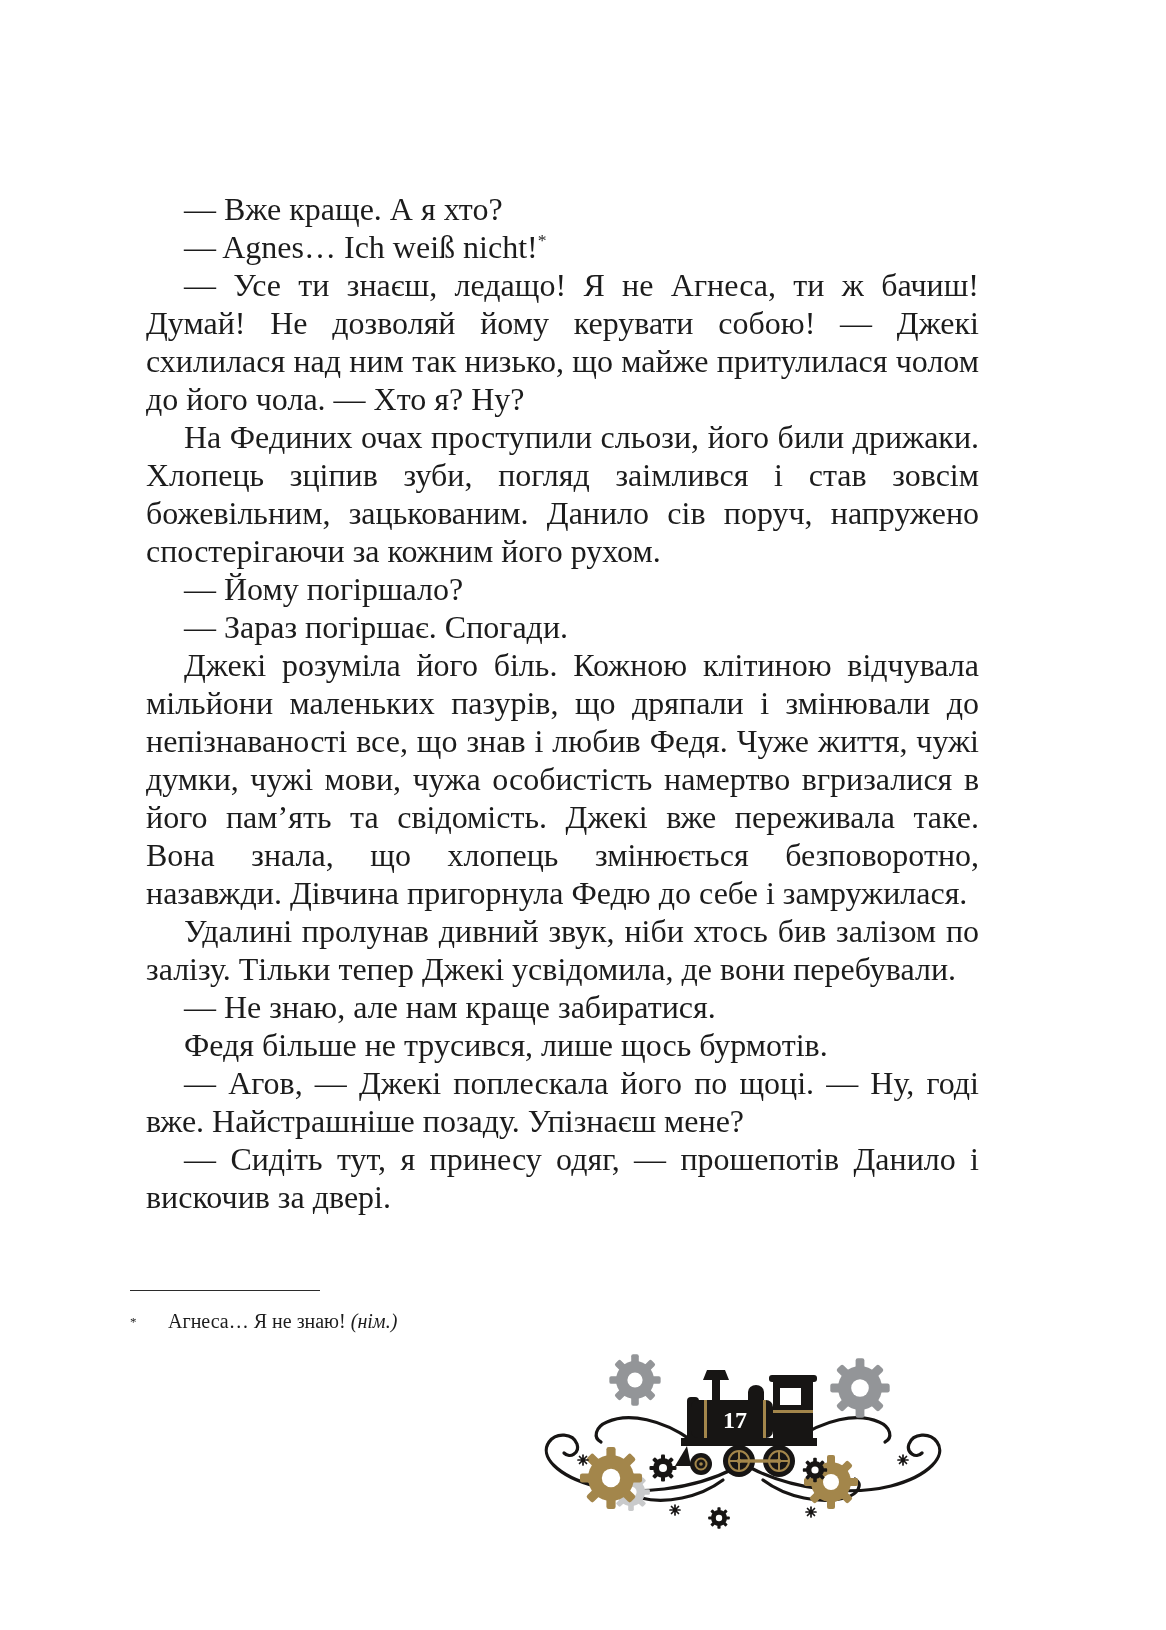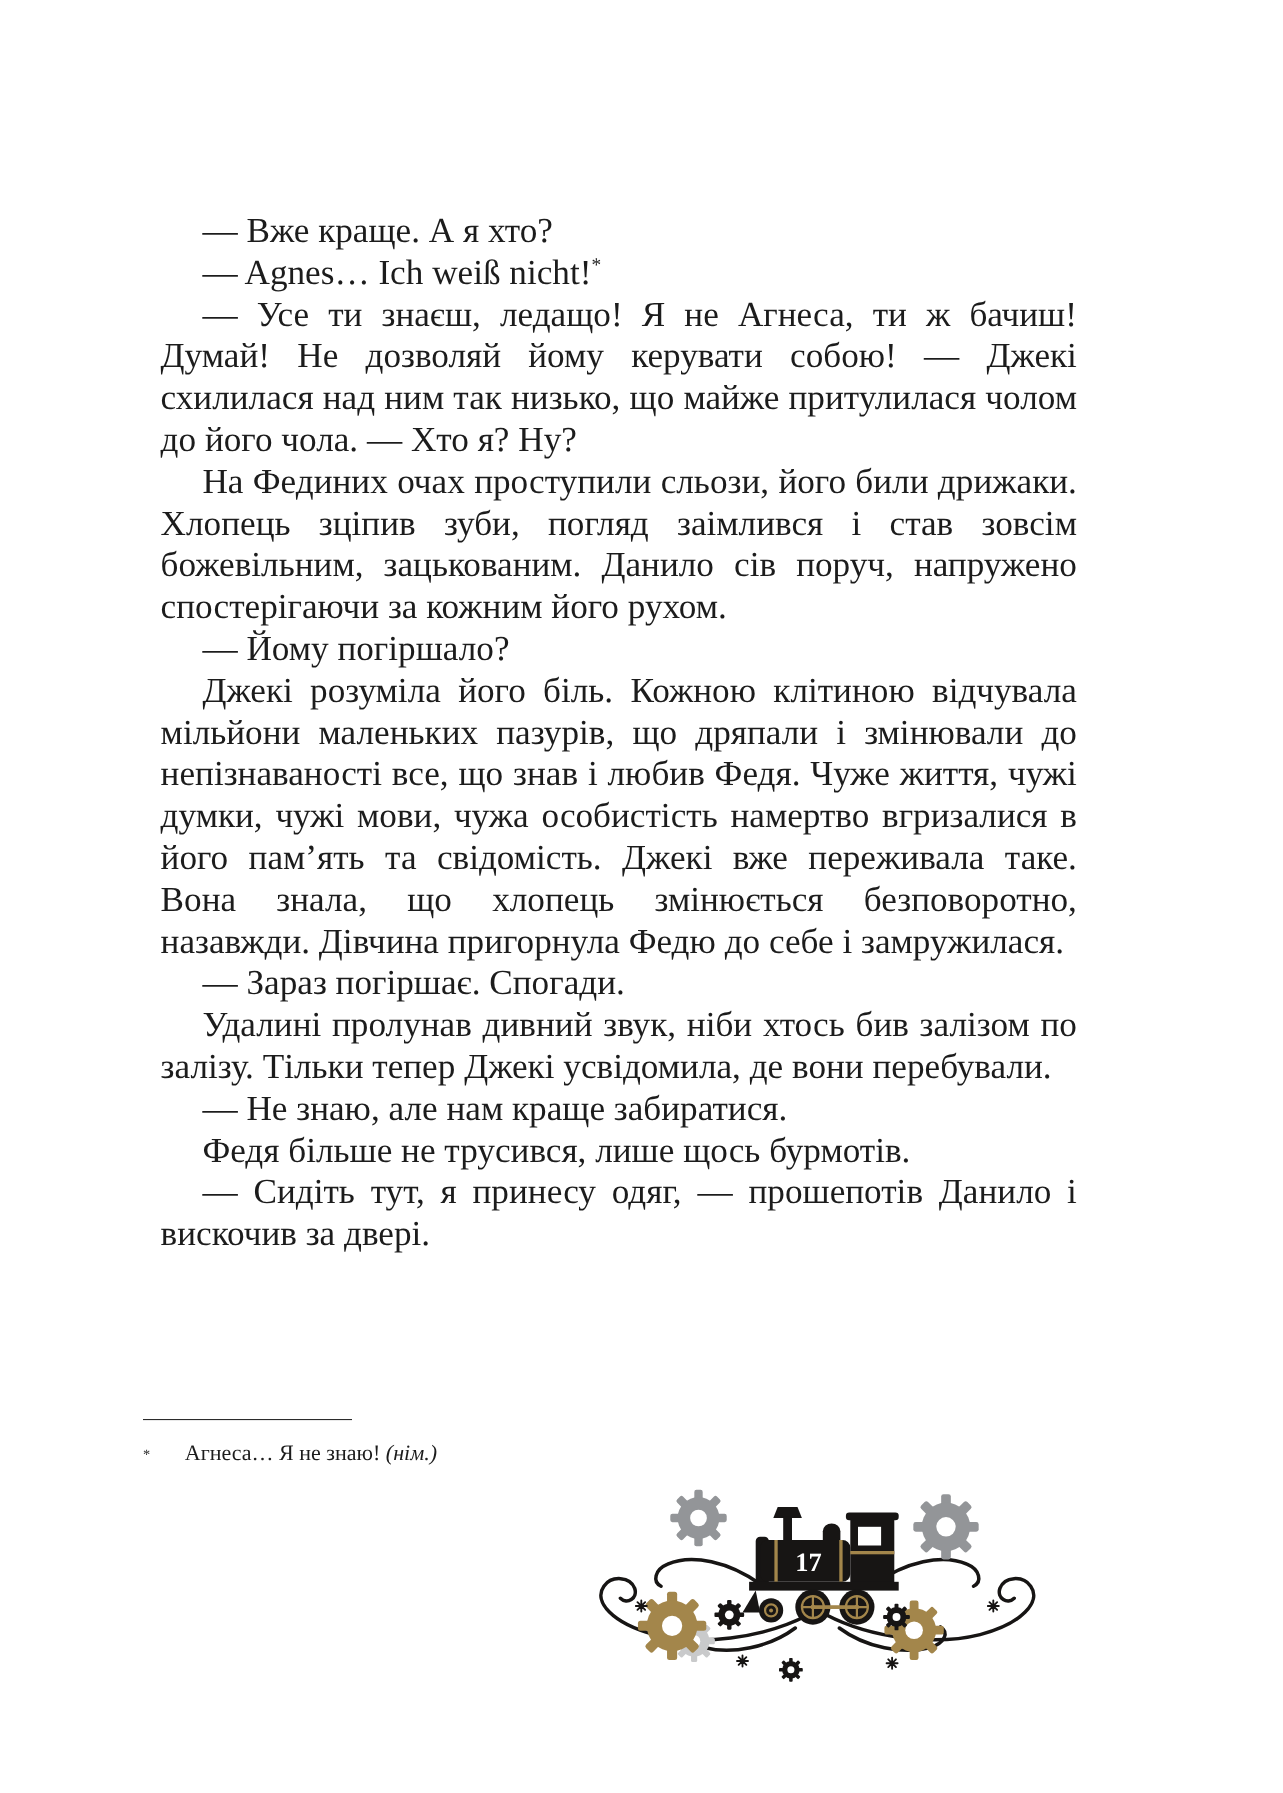--- a/index.html
+++ b/index.html
@@ -64,25 +64,26 @@
 <body>
 
 <div class="page">
 
   <div class="page-text">
       <p>— Вже краще. А я хто?</p>
       <p class="italic">— Agnes… Ich weiß nicht!<sup>*</sup></p>
       <p>— Усе ти знаєш, ледащо! Я не Агнеса, ти ж бачиш! Думай! Не дозволяй йому керувати собою! — Джекі схилилася над ним так низько, що майже притулилася чолом до його чола. — Хто я? Ну?</p>
       <p>На Фединих очах проступили сльози, його били дрижаки. Хлопець зціпив зуби, погляд заімлився і став зовсім божевільним, зацькованим. Данило сів поруч, напружено спостерігаючи за кожним його рухом.</p>
       <p>— Йому погіршало?</p>
+      <p>— Зараз погіршає. Спогади.</p>
       <p>Джекі розуміла його біль. Кожною клітиною відчувала мільйони маленьких пазурів, що дряпали і змінювали до непізнаваності все, що знав і любив Федя. Чуже життя, чужі думки, чужі мови, чужа особистість намертво вгризалися в його пам’ять та свідомість. Джекі вже переживала таке. Вона знала, що хлопець змінюється безповоротно, назавжди. Дівчина пригорнула Федю до себе і замружилася.</p>
-      <p>— Зараз погіршає. Спогади.</p>
       <p>Удалині пролунав дивний звук, ніби хтось бив залізом по залізу. Тільки тепер Джекі усвідомила, де вони перебували.</p>
       <p>— Не знаю, але нам краще забиратися.</p>
       <p>Федя більше не трусився, лише щось бурмотів.</p>
+      <p>— Агов, — Джекі поплескала його по щоці. — Ну, годі вже. Найстрашніше позаду. Упізнаєш мене?</p>
       <p>— Сидіть тут, я принесу одяг, — прошепотів Данило і вискочив за двері.</p>
     </div>
 
   <div class="footnote-block">
     <div class="footnote-rule"></div>
     <div class="footnote-line">
       <span class="footnote-marker">*</span>
       <span class="footnote-text"><span>Агнеса… Я не знаю! </span><i>(нім.)</i></span>
     </div>
   </div>

